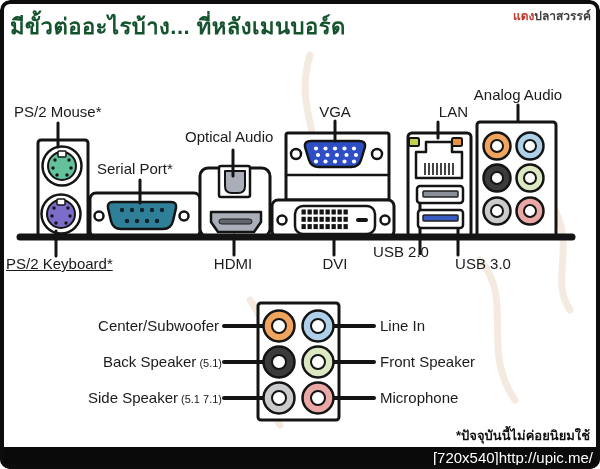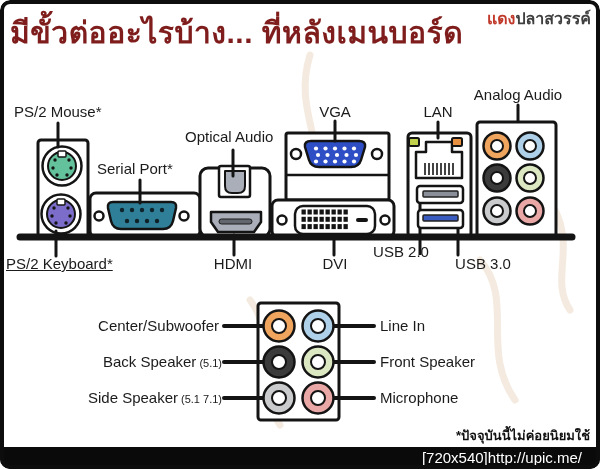--- a/index.html
+++ b/index.html
@@ -8,57 +8,57 @@
     position:relative; width:600px; height:469px; background:#ffffff;
     overflow:hidden; border-radius:10px;
   }
   .frame-border {
     position:absolute; inset:0; border:4px solid #0d0d0d; border-radius:10px;
     pointer-events:none; z-index:9;
   }
   svg.canvas { position:absolute; left:0; top:0; z-index:1; }
   .page-title {
     position:absolute; left:10px; top:9px; z-index:3;
-    font-size:30px; font-weight:700; color:#7f1d1d; letter-spacing:0.5px; white-space:nowrap;
+    font-size:22px; font-weight:700; color:#14532d; letter-spacing:0.5px; white-space:nowrap;
   }
   .watermark {
     position:absolute; right:9px; top:6px; z-index:3;
-    font-size:16px; font-weight:700; white-space:nowrap;text-align:center;
+    font-size:12px; font-weight:700; white-space:nowrap;text-align:center;
   }
   .watermark .wm-red { color:#c0392b; }
   .watermark .wm-gray { color:#3f3f3f; }
   .lbl {
     position:absolute; z-index:3; color:#1b1b1b; font-size:15px;
     white-space:nowrap; line-height:17px;
   }
   .ctr { text-align:center; }
   .l-ps2-mouse { left:14px; top:103px; }
   .l-serial    { left:97px; top:160px; }
   .l-optical   { left:185px; top:128px; }
   .l-vga       { left:305px; width:60px; top:103px; }
-  .l-lan       { left:408px; width:60px; top:103px; }
+  .l-lan       { left:408px; width:60px; top:103px;text-align:right; }
   .l-analog    { left:463px; width:110px; top:86px; }
   .l-ps2-kb    { left:6px; top:255px;text-decoration:underline; }
   .l-hdmi      { left:203px; width:60px; top:255px; }
   .l-dvi       { left:305px; width:60px; top:255px; }
   .l-usb2      { left:370px; width:62px; top:243px; }
   .l-usb3      { left:452px; width:62px; top:255px; }
   .legend-lbl { position:absolute; z-index:3; color:#1b1b1b; font-size:15px; white-space:nowrap; line-height:17px; }
   .leg-left  { left:38px; width:184px; text-align:right; }
   .leg-right { left:380px; }
   .leg-row-0 { top:317px; } .leg-row-1 { top:353px; } .leg-row-2 { top:389px; }
   .leg-note { font-size:11px; margin-left:3px; }
   .footnote {
     position:absolute; right:10px; top:425px; z-index:3;
     font-size:13px; font-weight:700; color:#111; white-space:nowrap;
   }
   .footer-bar {
     position:absolute; left:0; right:0; bottom:0; height:22px; z-index:8;
     background:#0a0a0a; color:#ffffff; text-align:right;
-    font-size:15px; line-height:21px; padding-right:18px; box-sizing:border-box;
+    font-size:15px; line-height:21px; padding-right:7px; box-sizing:border-box;
     white-space:nowrap;
   }
 </style>
 </head>
 <body>
 
 <div class="stage">
 
   <svg class="canvas" width="600" height="469" viewBox="0 0 600 469">
 

